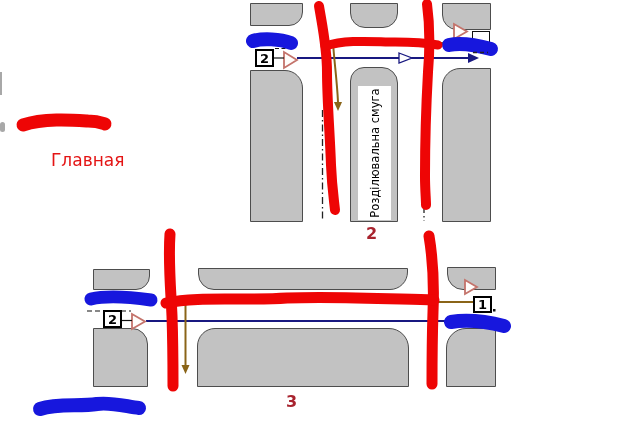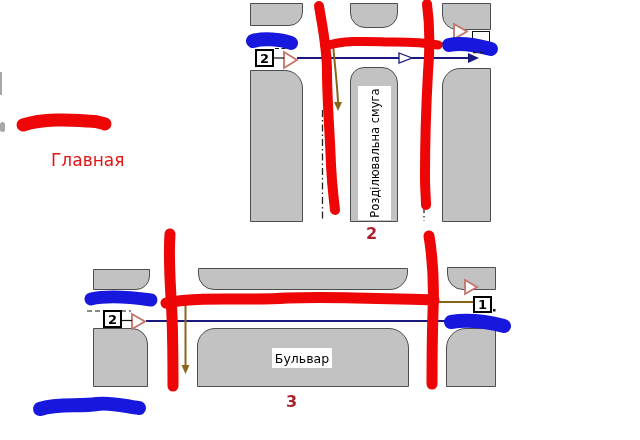--- a/index.html
+++ b/index.html
@@ -41,23 +41,20 @@
     <span>Розділювальна смуга</span>
   </div>
 
   <div class="block" style="left:93px;top:269px;width:57px;height:21px;border-bottom-right-radius:14px;"></div>
   <div class="block" style="left:198px;top:268px;width:210px;height:22px;border-bottom-left-radius:16px;border-bottom-right-radius:18px;"></div>
   <div class="block" style="left:447px;top:267px;width:49px;height:23px;border-bottom-left-radius:16px;"></div>
   <div class="block" style="left:93px;top:328px;width:55px;height:59px;border-top-right-radius:16px;"></div>
   <div class="block" style="left:197px;top:328px;width:212px;height:59px;border-top-left-radius:18px;border-top-right-radius:20px;"></div>
   <div class="block" style="left:446px;top:328px;width:50px;height:59px;border-top-left-radius:20px;"></div>
 
-  <div class="white-strip hlabel" style="left:272px;top:348px;width:60px;height:20px;">
-    <span>Бульвар</span>
-  </div>
 
   <svg id="under-svg" class="svg-layer" xmlns="http://www.w3.org/2000/svg">
 
     <line x1="322.5" y1="110" x2="322.5" y2="221" stroke="#222" stroke-width="1.3" stroke-dasharray="7 3 1.5 3"></line>
     <line x1="424" y1="208" x2="424" y2="221" stroke="#222" stroke-width="1.3" stroke-dasharray="5 3 1.5 3"></line>
 
     <line x1="297" y1="58" x2="471" y2="58" stroke="#181880" stroke-width="2"></line>
     <path d="M399,53 L412,58 L399,63 Z" fill="#ffffff" stroke="#181880" stroke-width="1.3"></path>
     <path d="M468,53 L479,58 L468,63 Z" fill="#181880"></path>
 

